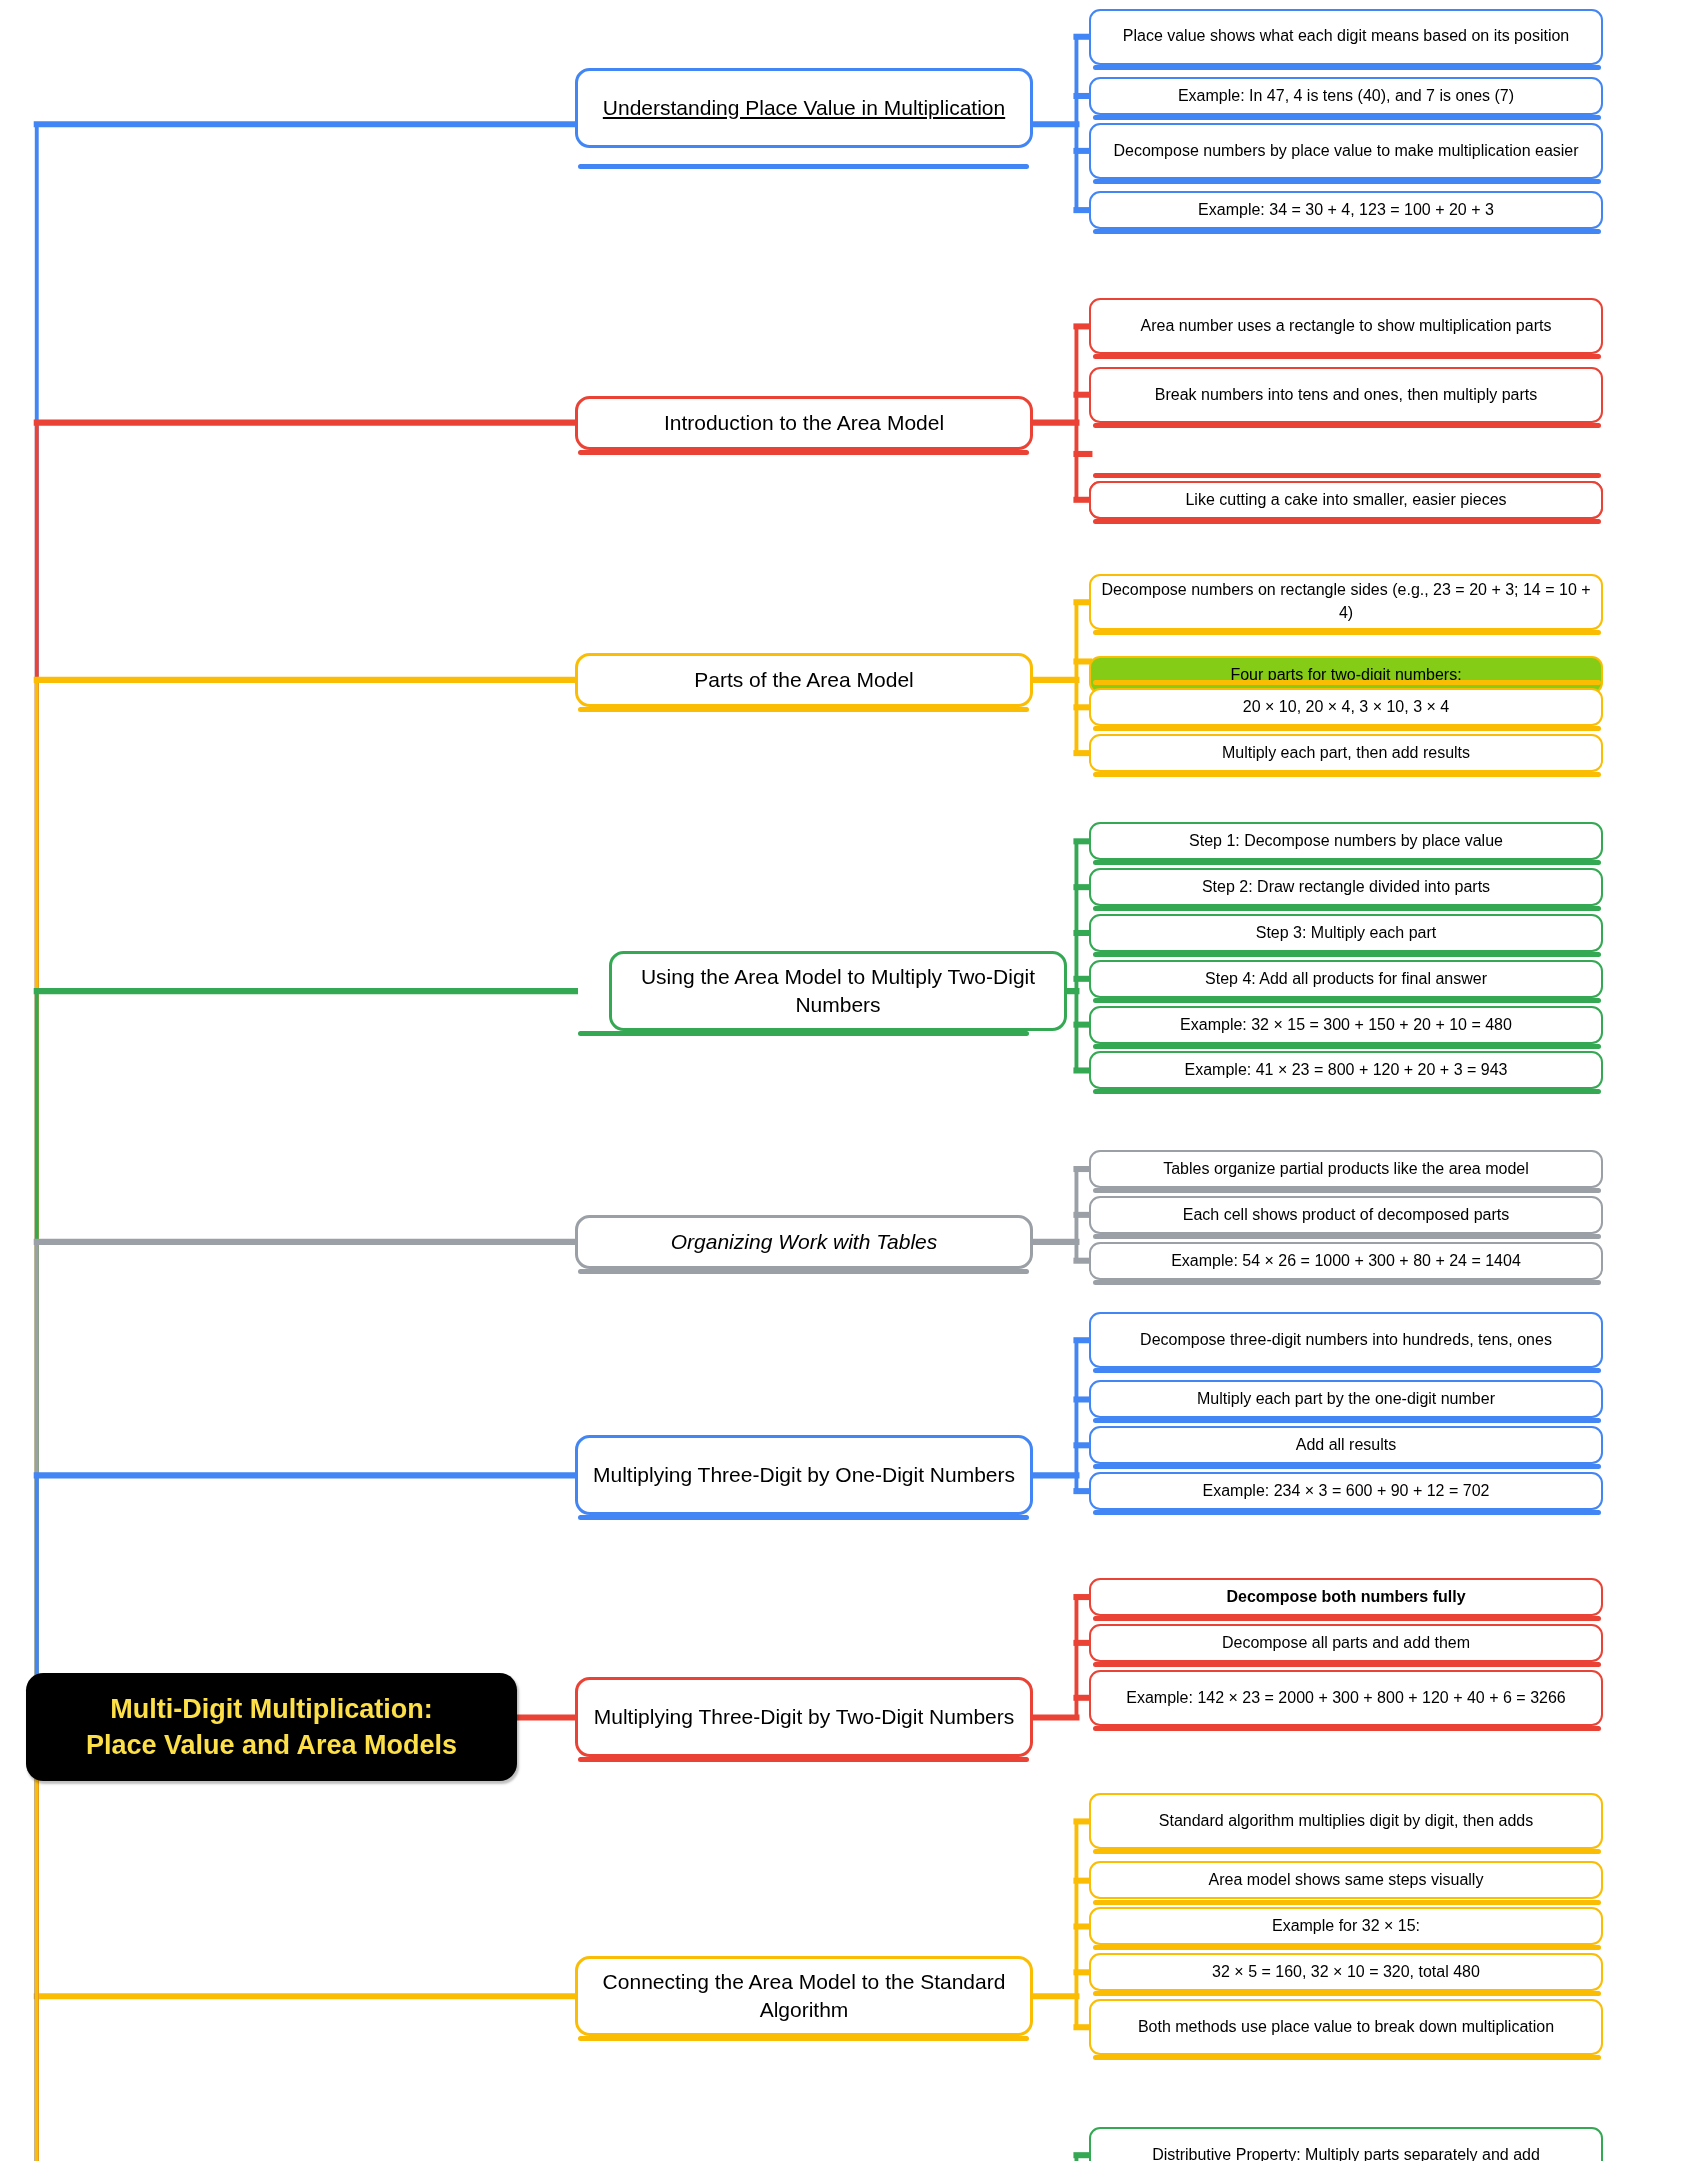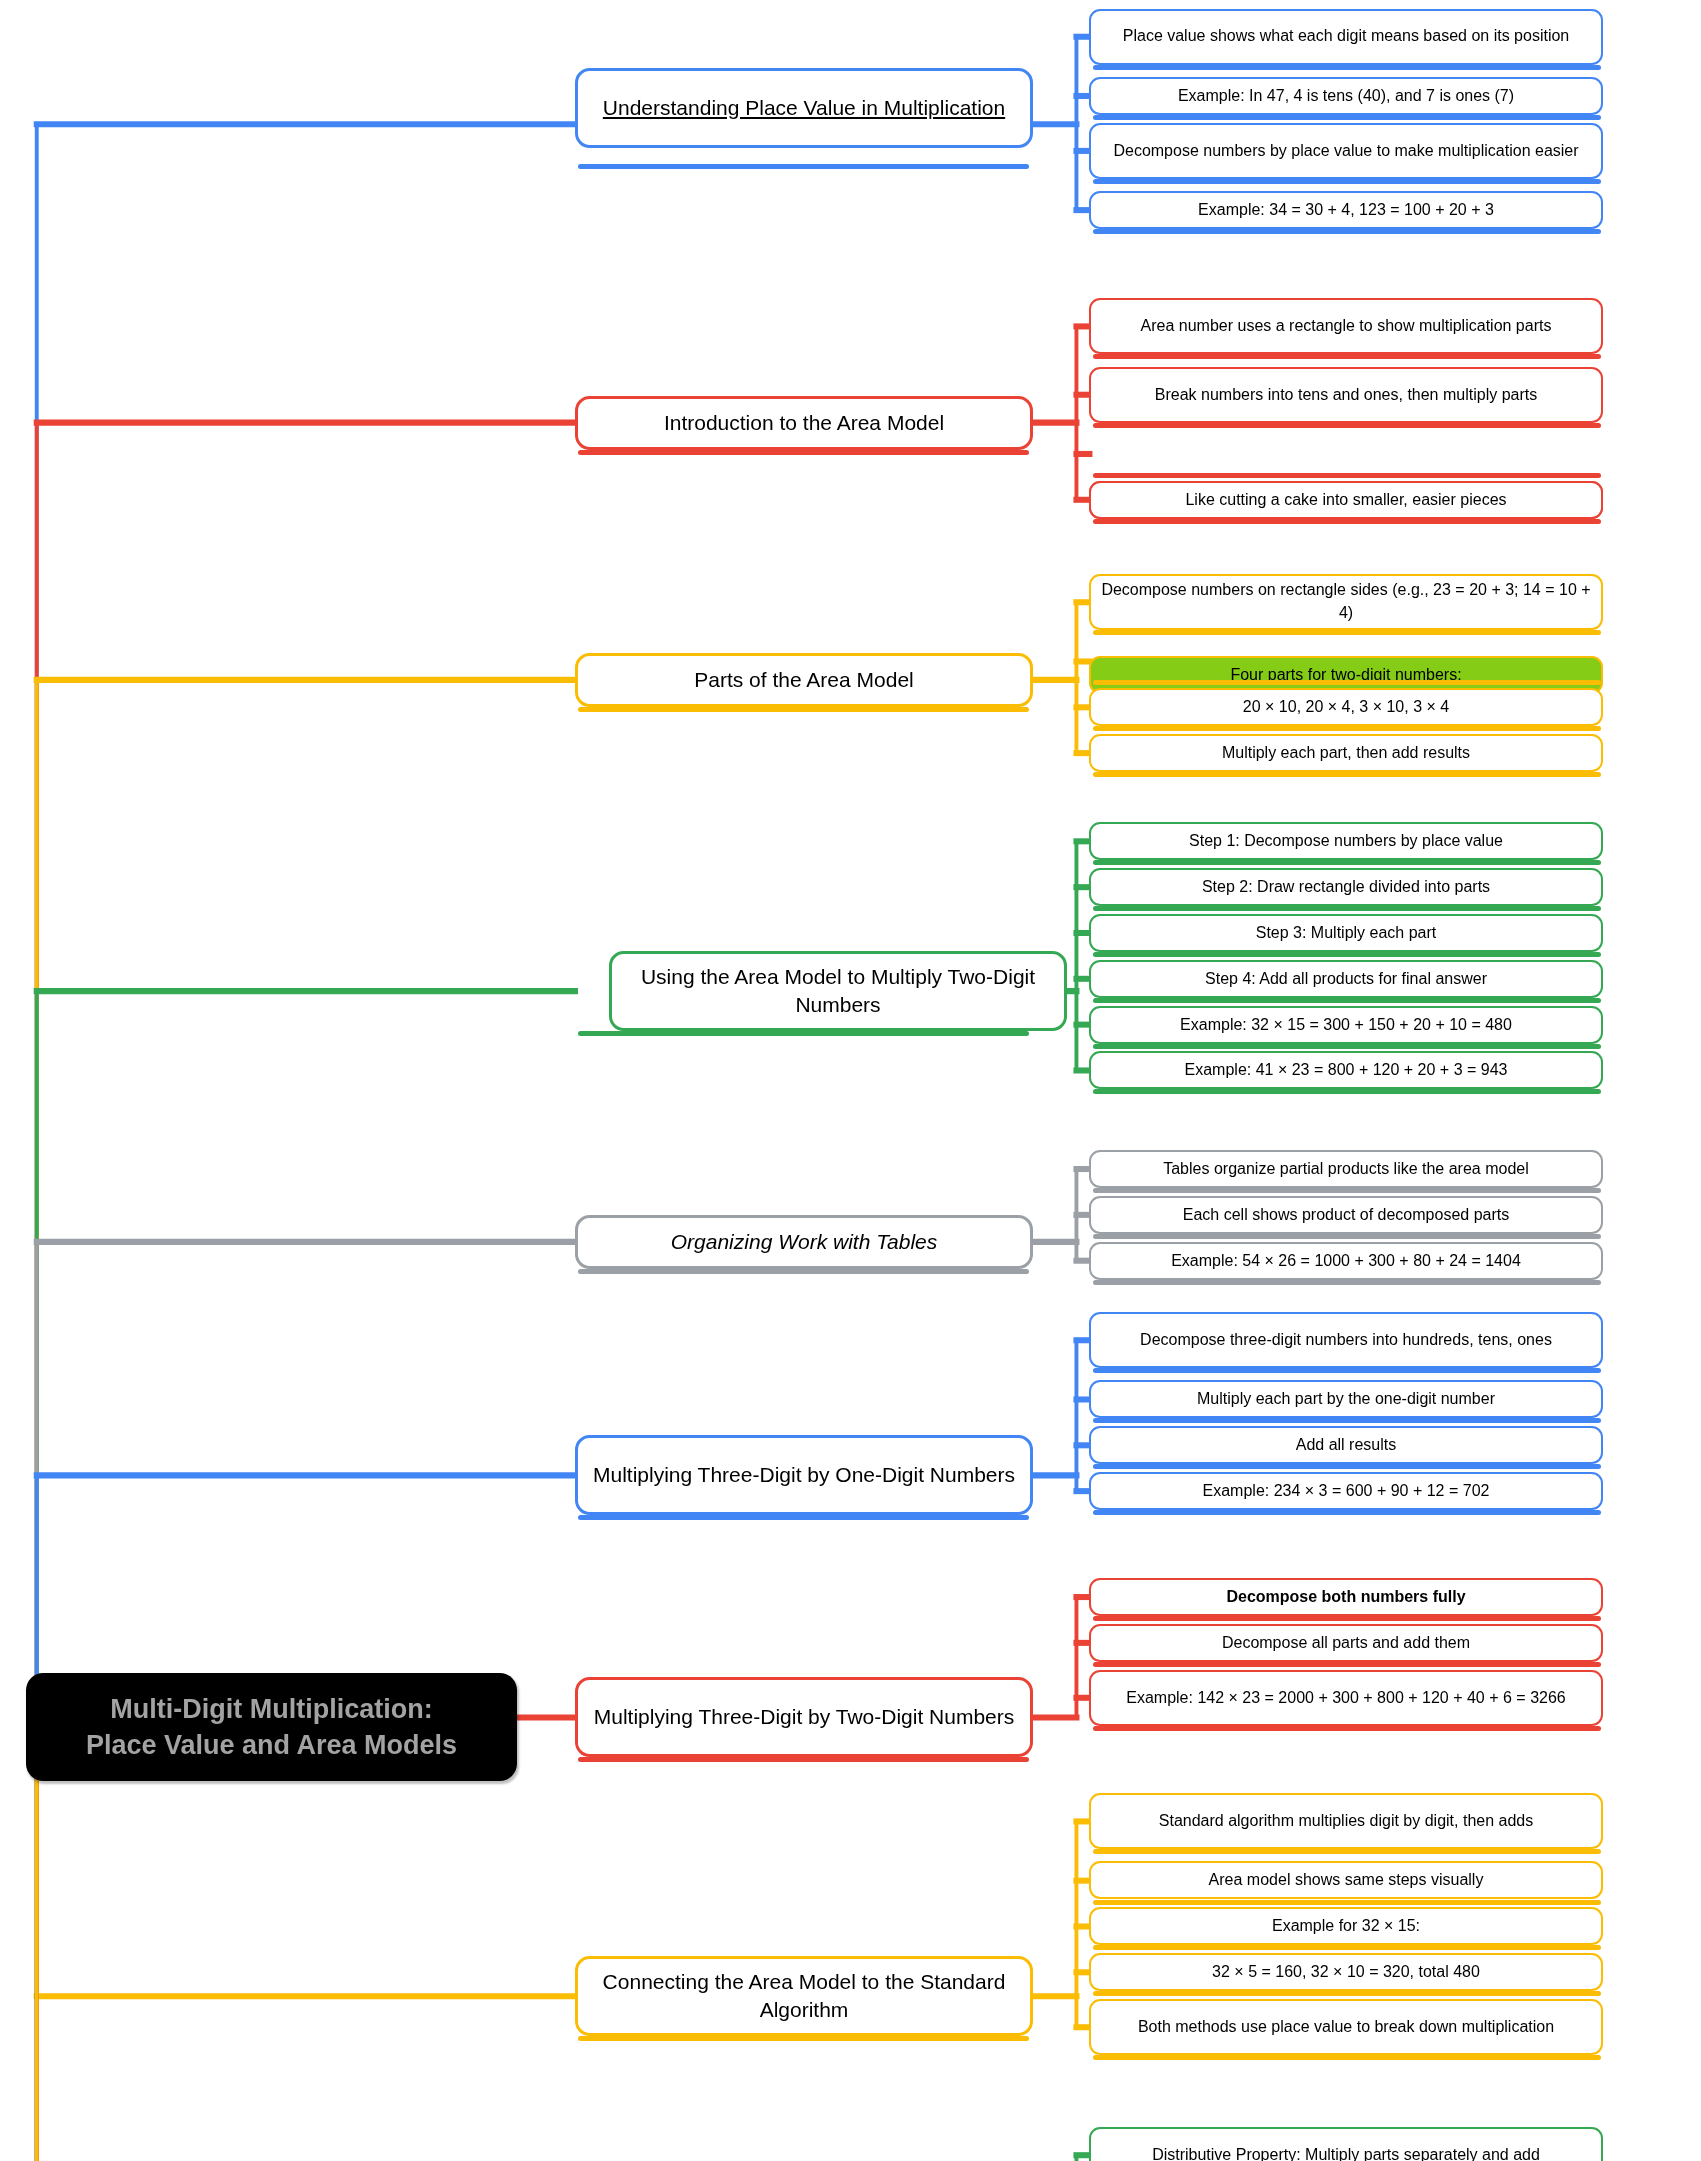--- a/index.html
+++ b/index.html
@@ -20,21 +20,21 @@
   #wires {
     position: absolute;
     left: 0; top: 0;
     width: 1702px; height: 3444px;
     pointer-events: none;
   }
   
   .root-node {
     position: absolute;
     background: #000000;
-    color: #a3a3a3;
+    color: #fde047;
     border-radius: 17.3px;
     display: flex;
     align-items: center;
     justify-content: center;
     text-align: center;
     font-weight: bold;
     font-size: 27px;
     line-height: 1.35;
     padding: 11.2px 14.7px;
     box-shadow: 1.7px 2.2px 2.2px rgba(0,0,0,0.25);

